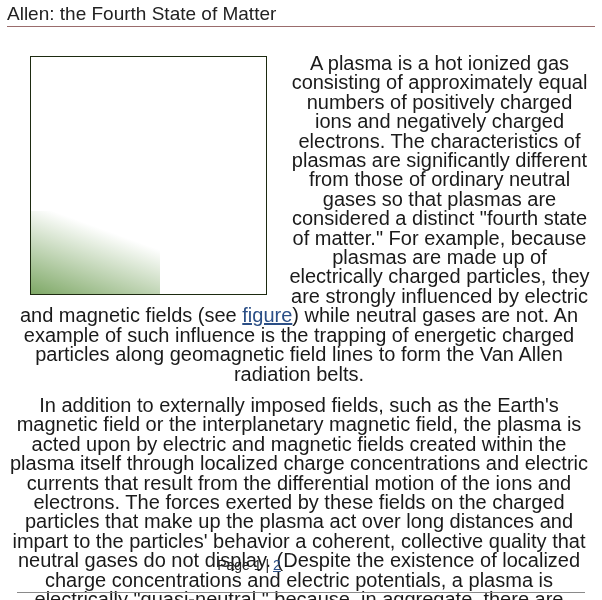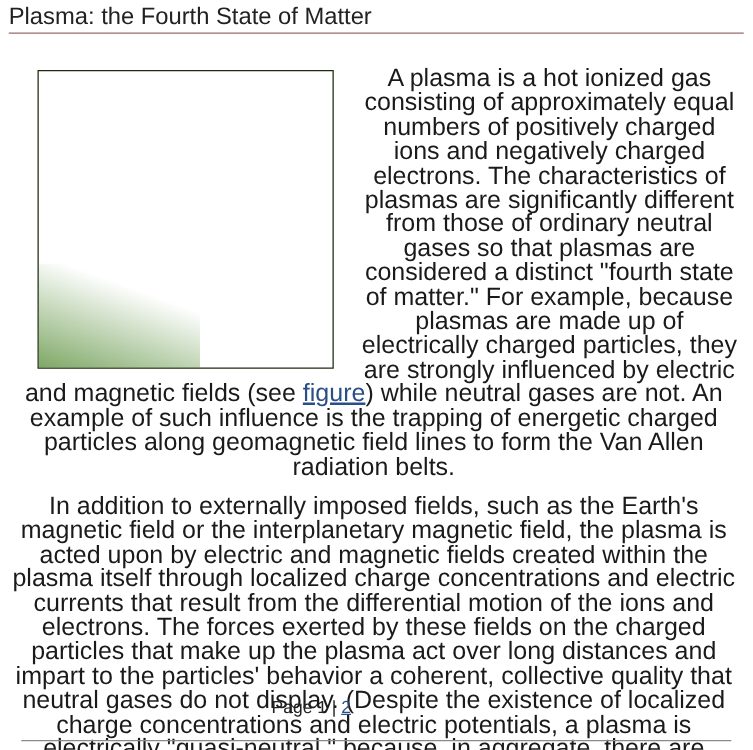--- a/index.html
+++ b/index.html
@@ -39,21 +39,21 @@
       font-size: 14px; line-height: 18px; color: #222;
     }
     .rule {
       position: absolute; left: 17px; top: 592px; width: 568px; height: 0;
       border-top: 1px solid #8a8a8a;
     }
   </style>
 </head>
 <body>
 
-<h1 class="title">Plasma: the Fourth State of Matter</h1>
+<h1 class="title">Allen: the Fourth State of Matter</h1>
 
 <div class="content">
   <div class="figure"></div>
   <p><span>A plasma is a hot ionized gas consisting of approximately equal numbers of positively charged ions and negatively charged electrons. The characteristics of plasmas are significantly different from those of ordinary neutral gases so that plasmas are considered a distinct "fourth state of matter." For example, because plasmas are made up of electrically charged particles, they are strongly influenced by electric and magnetic fields (see </span><a href="#">figure</a><span>) while neutral gases are not. An example of such influence is the trapping of energetic charged particles along geomagnetic field lines to form the Van Allen radiation belts.</span></p>
   <p>In addition to externally imposed fields, such as the Earth's magnetic field or the interplanetary magnetic field, the plasma is acted upon by electric and magnetic fields created within the plasma itself through localized charge concentrations and electric currents that result from the differential motion of the ions and electrons. The forces exerted by these fields on the charged particles that make up the plasma act over long distances and impart to the particles' behavior a coherent, collective quality that neutral gases do not display. (Despite the existence of localized charge concentrations and electric potentials, a plasma is electrically "quasi-neutral," because, in aggregate, there are approximately equal numbers of positively and negatively charged particles distributed so that their charges cancel.)</p>
 </div>
 
 <div class="pager"><span>Page 1 | </span><a href="#">2</a></div>
 
 <div class="rule"></div>

